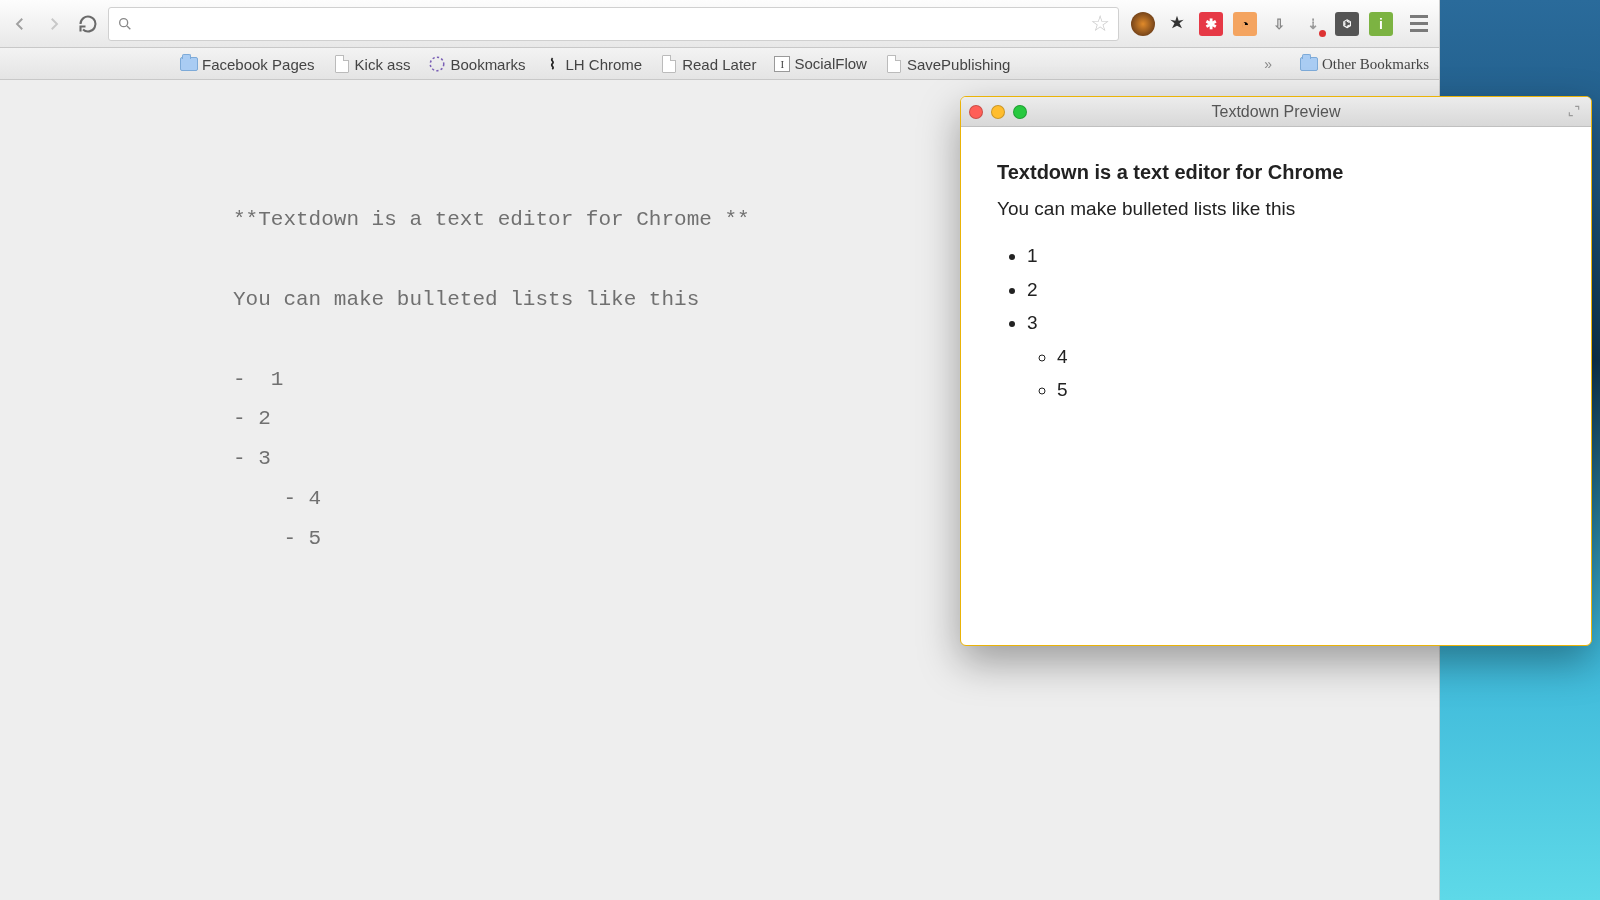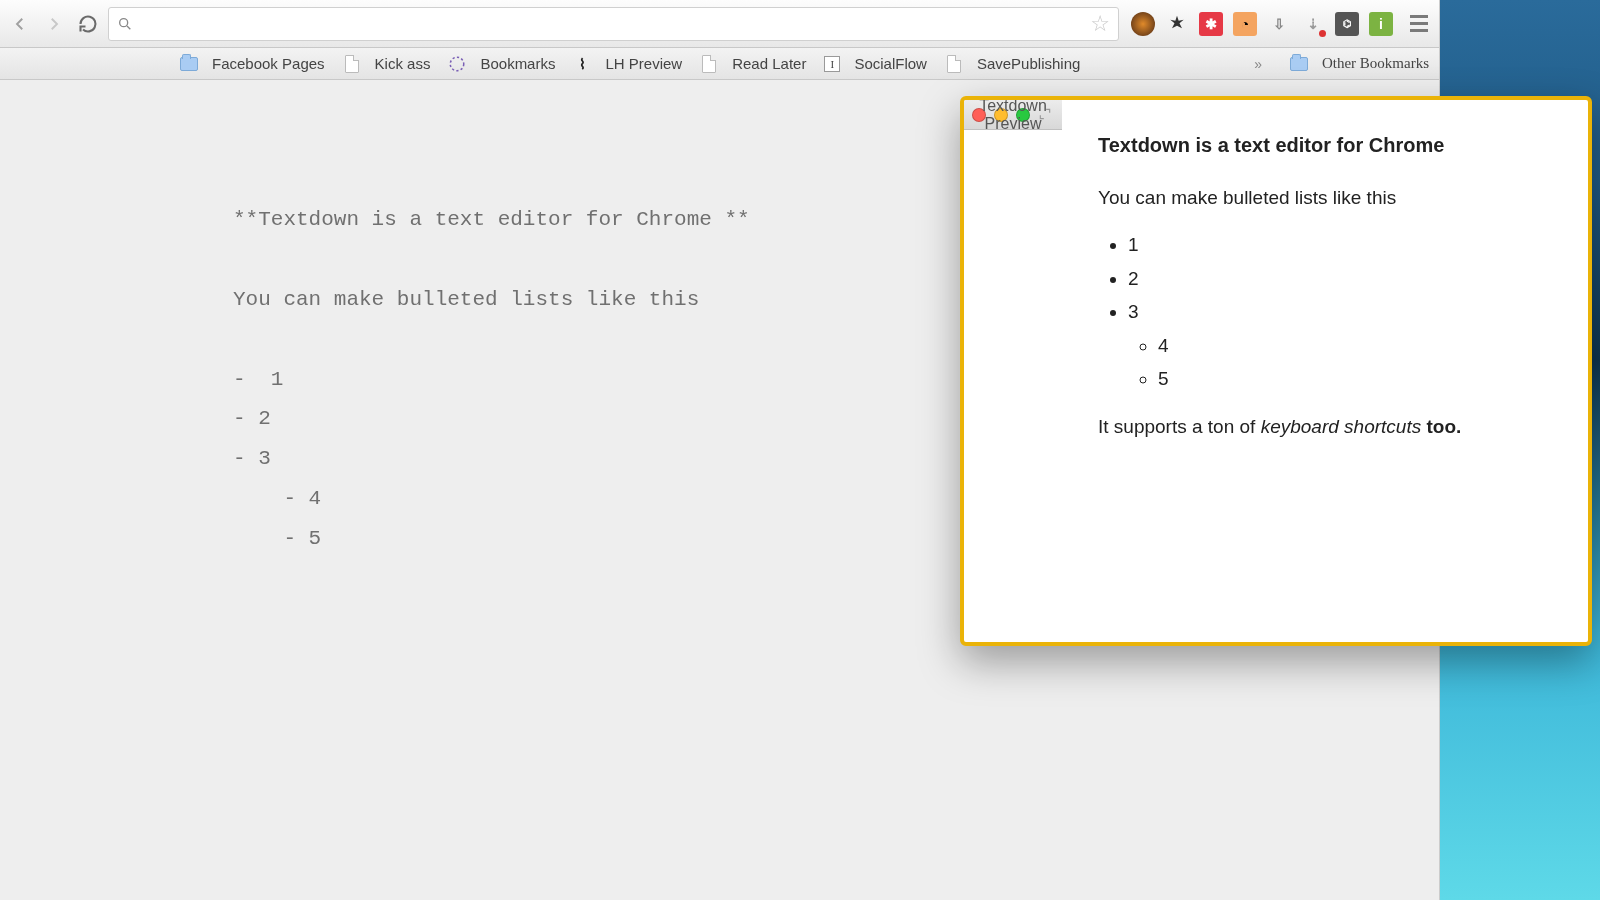--- a/index.html
+++ b/index.html
@@ -75,21 +75,21 @@
     height: 32px;
     background: linear-gradient(#f3f3f3, #e4e4e4);
     border-bottom: 1px solid #c8c8c8;
     display: flex;
     align-items: center;
     padding: 0 10px 0 180px;
     gap: 18px;
     font-size: 15px;
     color: #444;
   }
-  .bm-item { display: flex; align-items: center; gap: 14px; cursor: pointer; white-space: nowrap; }
+  .bm-item { display: flex; align-items: flex-end; gap: 4px; cursor: pointer; white-space: nowrap; }
   .bm-icon { width: 18px; height: 18px; display:inline-flex; align-items:center; justify-content:center; }
   .folder-icon { width:18px; height:14px; background:#a9ccf3; border:1px solid #7daad8; border-radius:2px; position:relative; }
   .folder-icon:before { content:""; position:absolute; left:1px; top:-4px; width:7px; height:4px; background:#a9ccf3; border:1px solid #7daad8; border-bottom:none; border-radius:2px 2px 0 0;}
   .page-icon { width:14px; height:18px; background:#fff; border:1px solid #bbb; border-radius:1px; position:relative;}
   .page-icon:before { content:""; position:absolute; right:-1px; top:-1px; width:5px; height:5px; background:#eee; border-left:1px solid #bbb; border-bottom:1px solid #bbb;}
   .bm-spacer { flex:1; }
   .bm-overflow { color:#888; font-size:14px; }
   
   .editor-area {
     flex: 1;
@@ -101,24 +101,24 @@
     color: #707070;
     margin-left: 13px;
   }
   .editor-area .line { white-space: pre; }
   
   .preview-window {
     position: absolute;
     left: 960px; top: 96px;
     width: 632px; height: 550px;
     background: #fff;
-    border: 4px solid #eab308;
+    border: 1px solid #eab308;
     border-radius: 6px;
     box-shadow: 0 16px 40px rgba(0,0,0,0.35);
-    display: flex; flex-direction: row;
+    display: flex; flex-direction: column;
     overflow: hidden;
   }
   .titlebar {
     height: 30px;
     background: linear-gradient(#ececec, #d8d8d8);
     border-bottom: 1px solid #c0c0c0;
     display: flex; align-items: center;
     padding: 0 8px;
     gap: 8px;
     position: relative;
@@ -128,21 +128,21 @@
   .tl-red{background:#ff5f57;} .tl-yel{background:#ffbd2e;} .tl-grn{background:#28c940;}
   .win-title { position:absolute; left:0; right:0; text-align:center; color:#555; font-size:16px; pointer-events:none;}
   .win-expand { margin-left:auto; width:16px; height:16px; color:#9a9a9a;}
   .preview-body {
     padding: 30px 36px;
     font-family: Helvetica, Arial, sans-serif;
     font-size: 19px;
     color: #222;
     line-height: 1.55;
   }
-  .preview-body h2 { font-size: 20px; font-weight: bold; margin-bottom: 22px;}
+  .preview-body h2 { font-size: 20px; font-weight: bold; margin-bottom: 6px;}
   .preview-body p { margin-bottom: 18px; }
   .preview-body ul { padding-left: 30px; margin-bottom: 18px;}
   .preview-body ul ul { list-style: circle; margin-top:4px; margin-bottom:0;}
   .preview-body ul li { margin: 4px 0; }
   .preview-body em { font-style: italic; }
   .preview-body strong { font-weight: bold; }
 </style>
 </head>
 <body>
 
@@ -212,21 +212,21 @@
     <div class="bm-item">
       <span class="bm-icon">
         <svg width="18" height="18" viewBox="0 0 24 24">
             <circle cx="12" cy="12" r="9" fill="none" stroke="#7a5fb5" stroke-width="2" stroke-dasharray="3 3"></circle>
           </svg>
       </span>
       <span>Bookmarks</span>
     </div>
     <div class="bm-item">
       <span class="bm-icon" style="font-weight:bold;color:#222;font-size:14px;">⌇</span>
-      <span>LH Preview</span>
+      <span>LH Chrome</span>
     </div>
     <div class="bm-item">
       <span class="bm-icon">
           <span class="page-icon"></span>
         </span>
       <span>Read Later</span>
     </div>
     <div class="bm-item">
       <span class="bm-icon" style="border:1px solid #999;width:16px;height:16px;font-size:11px;font-family:serif;background:#fff;">I</span>
       <span>SocialFlow</span>
@@ -283,17 +283,14 @@
       <li>1</li>
       <li>2</li>
       <li>
         <span>3</span>
         <ul>
           <li>4</li>
           <li>5</li>
         </ul>
       </li>
     </ul>
-    <p>
-      <span>It supports a ton of </span><em>keyboard shortcuts</em><strong> too.</strong>
-    </p>
   </div>
 </div>
 
 </body></html>

